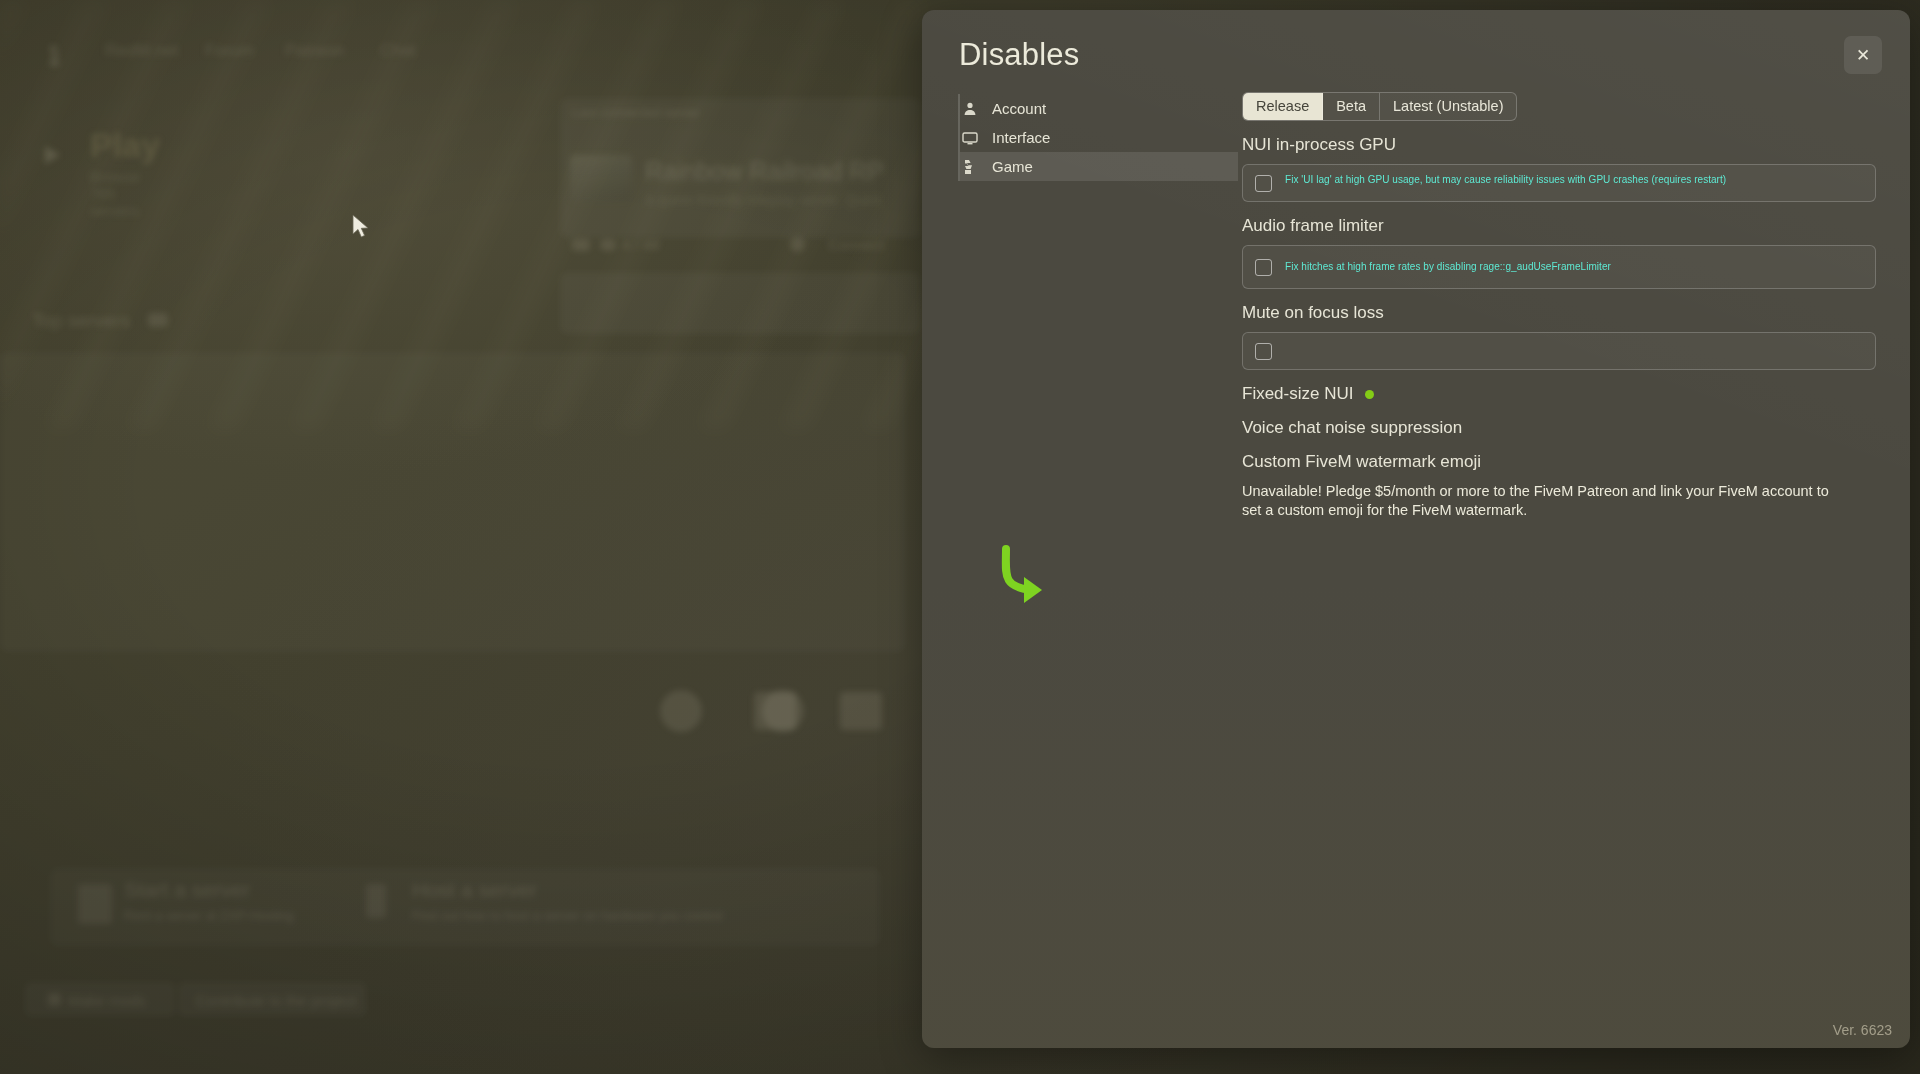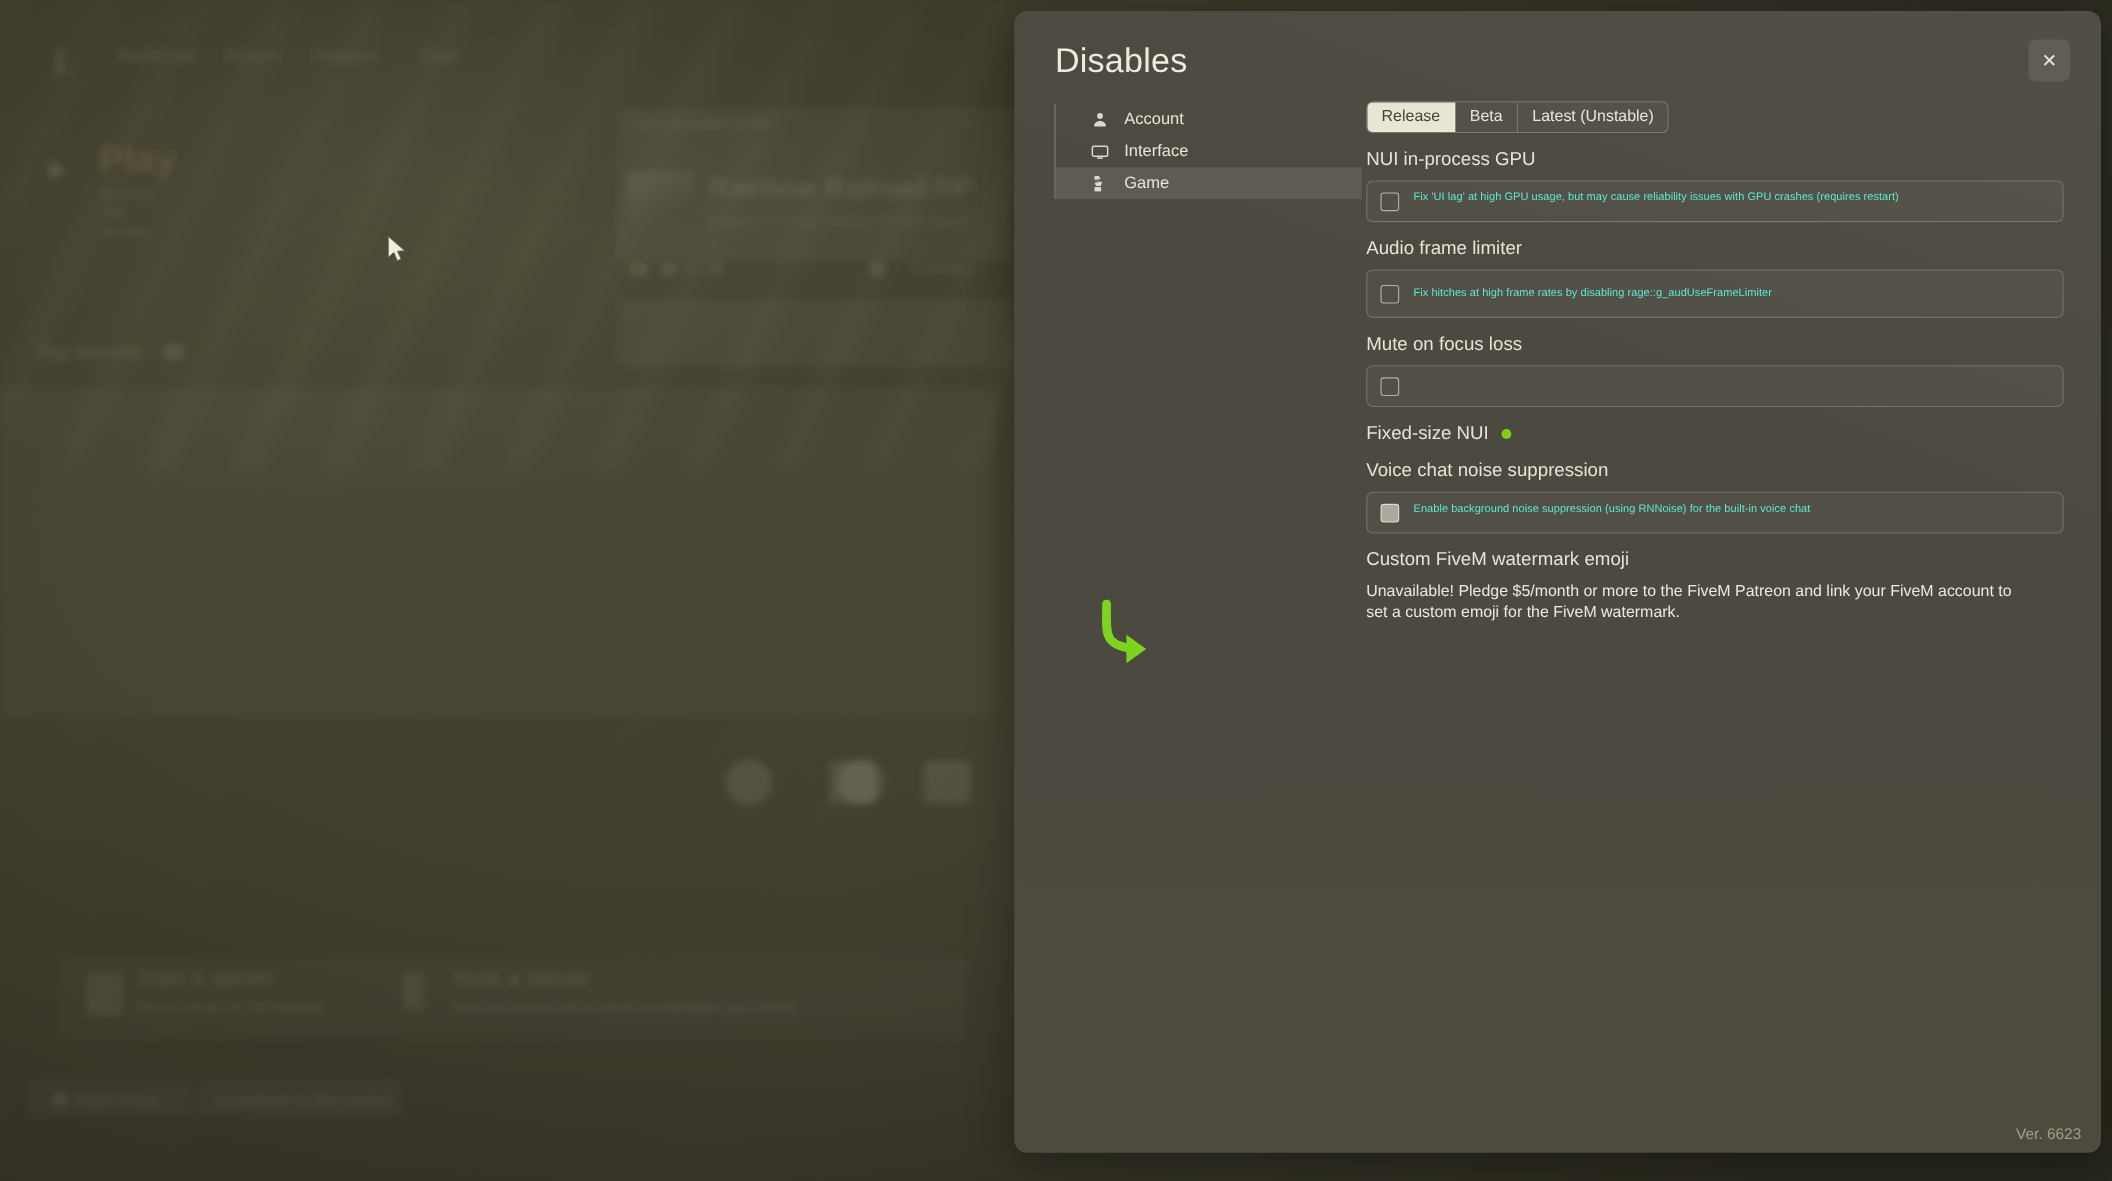--- a/index.html
+++ b/index.html
@@ -140,21 +140,21 @@
     cursor: pointer; border: none;
   }
 
   
   .nav {
     position: absolute; left: 36px; top: 84px; width: 280px;
     border-left: 2px solid rgba(255,255,255,0.16);
   }
   .nav-item {
     display: flex; align-items: center; gap: 14px;
-    height: 29px; padding-left: 32px;
+    height: 29px; padding-left: 2px;
     color: #e7e5d6; font-size: 15px; cursor: pointer;
   }
   .nav-item.active { background: rgba(255,255,255,0.10); text-align: right; }
   .nav-icon { width: 16px; height: 16px; display: block; flex: none; opacity: .92; }
 
   
   .content { position: absolute; left: 320px; top: 82px; right: 34px; }
 
   .section { margin-bottom: 5px; }
   .section-title {
@@ -361,24 +361,20 @@
         <div class="section-title">
           <span>Fixed-size NUI</span>
           <span class="dot-indicator"></span>
         </div>
       </div>
 
       <div class="section">
         <div class="section-title">
           <span>Voice chat noise suppression</span>
         </div>
-        <div class="opt-box">
-          <span class="checkbox filled"></span>
-          <span class="opt-label">Enable background noise suppression (using RNNoise) for the built-in voice chat</span>
-        </div>
       </div>
 
       <div class="section">
         <div class="section-title">
           <span>Custom FiveM watermark emoji</span>
         </div>
         <div class="note-text">Unavailable! Pledge $5/month or more to the FiveM Patreon and link your FiveM account to set a custom emoji for the FiveM watermark.</div>
       </div>
 
     </div>

